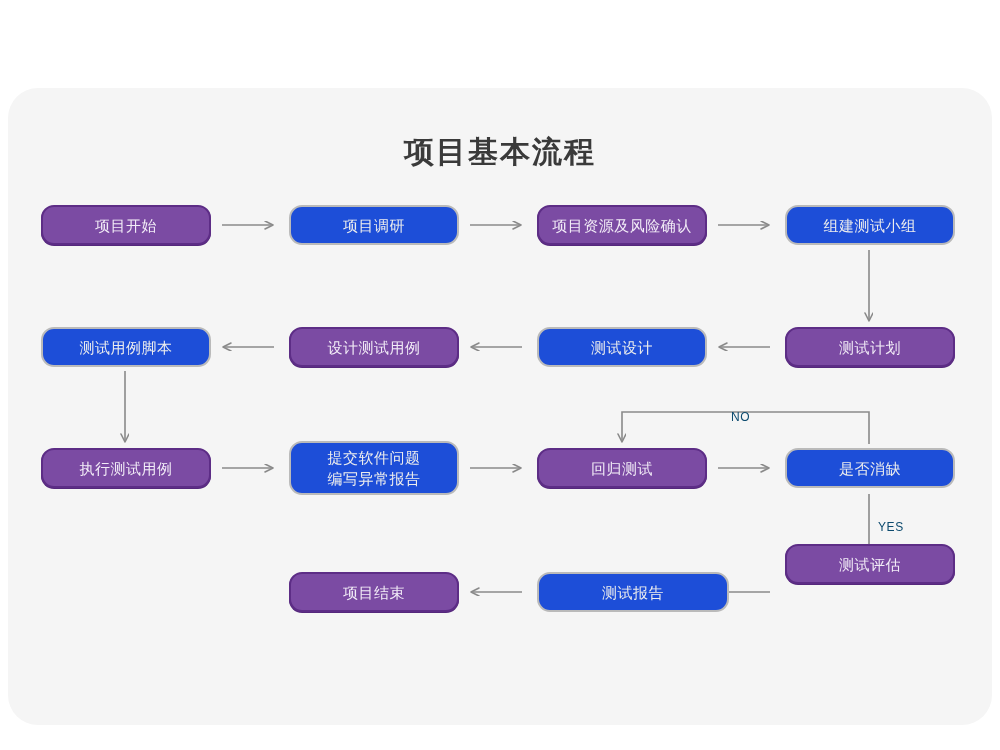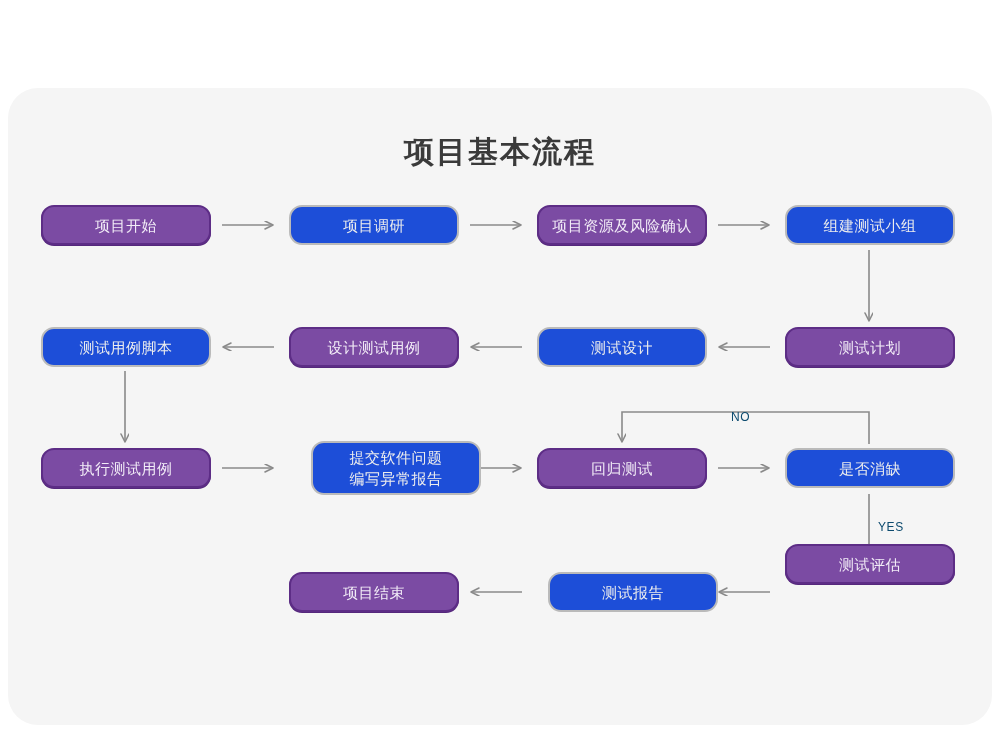--- a/index.html
+++ b/index.html
@@ -145,26 +145,26 @@
   <div class="node gray" style="left:41px; top:327px; width:170px; height:40px;">测试用例脚本</div>
 
   <div class="node purple" style="left:289px; top:327px; width:170px; height:40px;">设计测试用例</div>
 
   <div class="node gray" style="left:537px; top:327px; width:170px; height:40px;">测试设计</div>
 
   <div class="node purple" style="left:785px; top:327px; width:170px; height:40px;">测试计划</div>
 
   <div class="node purple" style="left:41px; top:448px; width:170px; height:40px;">执行测试用例</div>
 
-  <div class="node gray" style="left:289px; top:441px; width:170px; height:54px;margin-left:22px;">提交软件问题
+  <div class="node gray" style="left:289px; top:441px; width:170px; height:54px;">提交软件问题
 编写异常报告</div>
 
   <div class="node purple" style="left:537px; top:448px; width:170px; height:40px;">回归测试</div>
 
   <div class="node gray" style="left:785px; top:448px; width:170px; height:40px;">是否消缺</div>
 
   <div class="node purple" style="left:289px; top:572px; width:170px; height:40px;">项目结束</div>
 
-  <div class="node gray" style="left:548px; top:572px; width:170px; height:40px;text-align:right;">测试报告</div>
+  <div class="node gray" style="left:537px; top:572px; width:192px; height:40px;text-align:right;">测试报告</div>
 
   <div class="node purple" style="left:785px; top:544px; width:170px; height:40px;">测试评估</div>
 
 </div>
 
 </body></html>

